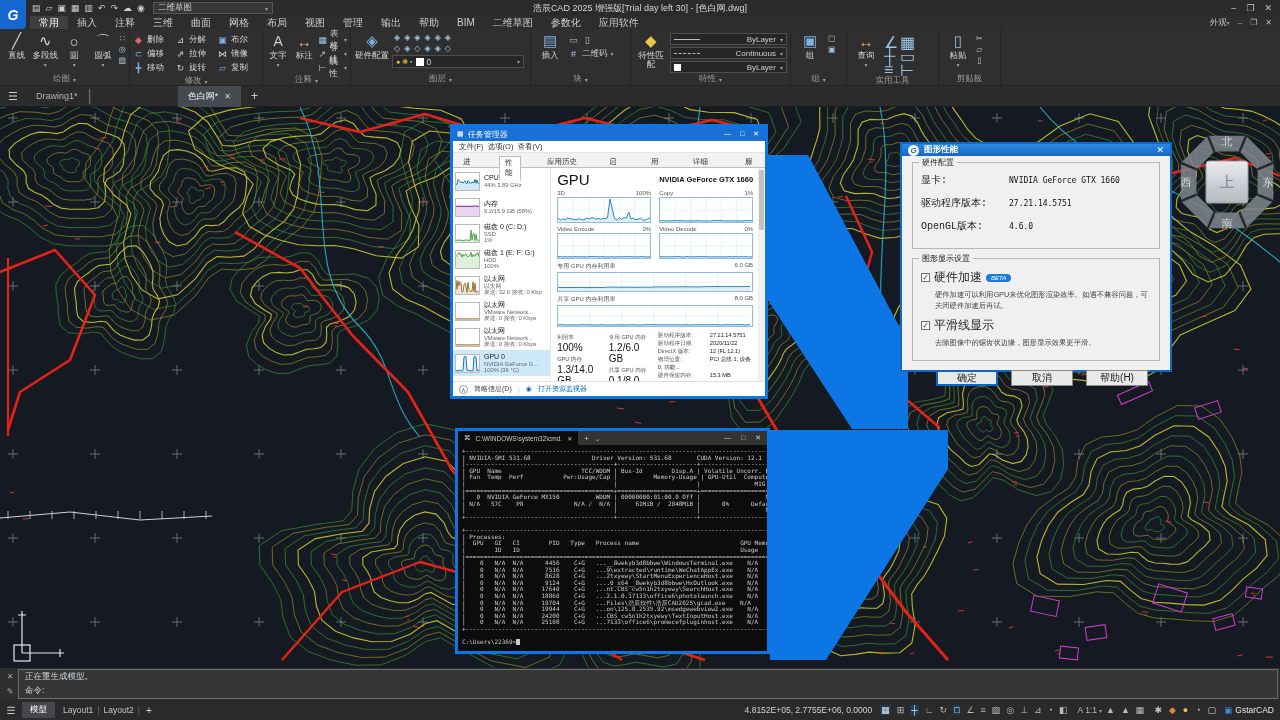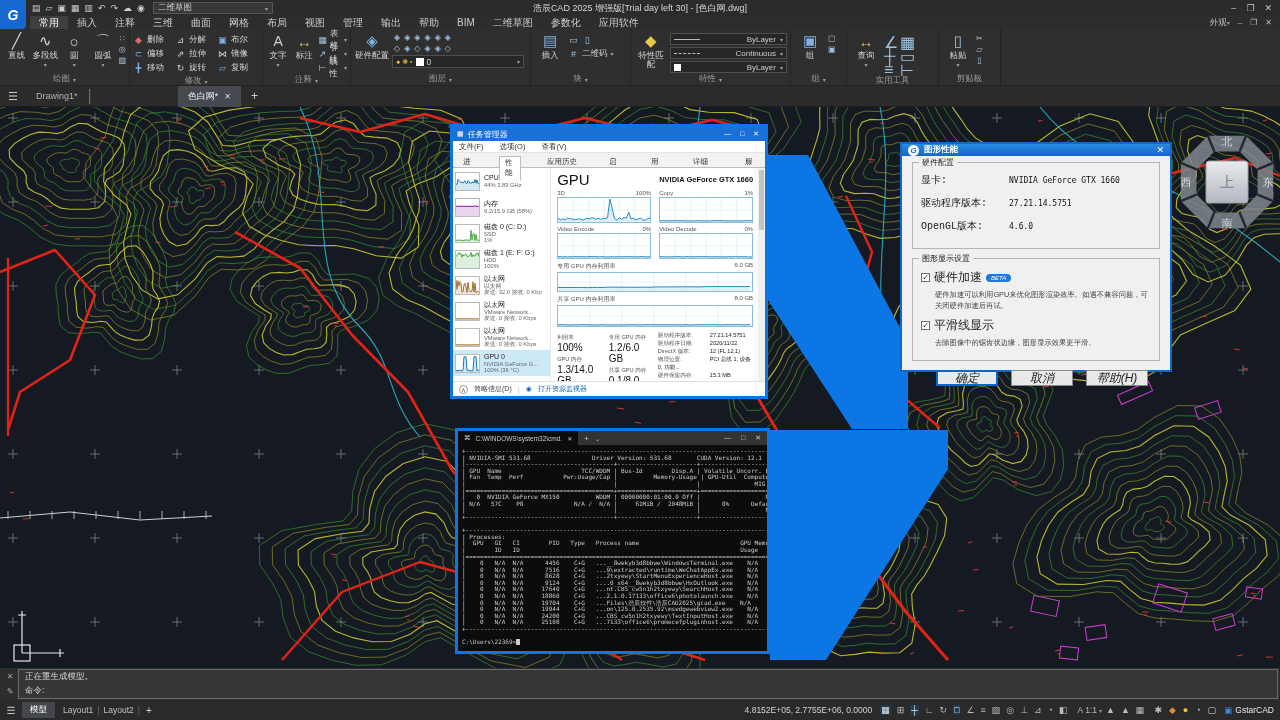--- a/index.html
+++ b/index.html
@@ -64,21 +64,21 @@
   
   .canvas{height:561px;position:relative;background:#151a22;overflow:hidden;}
   #map{position:absolute;left:0;top:0;}
 
   
   .tm-win{position:absolute;left:450px;top:17px;width:318px;height:275px;border:3px solid #0b76e4;background:#fff;z-index:4;display:flex;flex-direction:column;}
   .tm-title{height:14px;background:#1a70d6;display:flex;align-items:center;padding:0 4px;gap:4px;color:#fff;font-size:8px;}
   .tm-title .ttl{flex:1;}
   .tm-title .ic{font-size:7px;}
   .tm-title .ctl{display:flex;gap:9px;font-size:7px;padding-right:2px;}
-  .tm-menu{height:12px;background:#fff;display:flex;gap:16px;align-items:center;padding:0 6px;font-size:7.5px;color:#333;border-bottom:1px solid #e4e4e4;}
+  .tm-menu{height:12px;background:#fff;display:flex;gap:4px;align-items:center;padding:0 6px;font-size:7.5px;color:#333;border-bottom:1px solid #e4e4e4;}
   .tm-tabs{height:15px;background:#f2f2f2;display:flex;align-items:flex-start;padding:2px 4px 0 4px;gap:20px;border-bottom:1px solid #bdbdbd;}
   .tm-tab{font-size:7.5px;color:#333;padding:1px 5px 2px;border:1px solid transparent;}
   .tm-tab.active{background:#fff;border:1px solid #bdbdbd;border-bottom:1px solid #fff;position:relative;top:1px;}
   .tm-body{flex:1;display:flex;background:#fff;overflow:hidden;}
   .tm-side{width:100px;border-right:1px solid #e7e7e7;overflow:hidden;}
   .tm-item{height:26px;display:flex;align-items:center;gap:4px;padding:1px 2px;}
   .tm-item.sel{background:#cde8f7;}
   .tm-item .g{width:25px;height:19px;background:#fff;border:1px solid #bbb;flex:0 0 auto;}
   .tm-item .t1{font-size:7px;color:#222;line-height:8px;}
   .tm-item .t2{font-size:5.8px;color:#666;line-height:6.5px;}
@@ -128,21 +128,21 @@
   .grp .cap{position:absolute;top:-6px;left:6px;background:#f0f0f0;padding:0 3px;font-size:8px;color:#222;}
   .fld{display:flex;margin-bottom:9px;align-items:center;}
   .fld .l{width:88px;font-size:10px;color:#222;font-family:Liberation Mono, monospace;}
   .fld .v{font-family:"DejaVu Sans Mono",monospace;font-size:8px;color:#111;}
   .cbrow{display:flex;align-items:center;gap:4px;margin-bottom:3px;}
   .cb{width:9px;height:9px;border:1px solid #707070;background:#fff;font-size:8px;line-height:8px;color:#222;display:flex;align-items:center;justify-content:center;}
   .cbl{font-size:12px;color:#222;}
   .beta{background:#1f7ae0;color:#fff;font-size:6px;font-style:italic;border-radius:6px;padding:1px 5px;}
   .desc{font-size:7.3px;color:#444;line-height:11px;margin:0 0 6px 14px;}
   .dlg-btns{display:flex;justify-content:flex-end;gap:13px;padding:0 12px 9px 0;}
-  .dbtn{width:62px;height:16px;background:#e9e9e9;border:1px solid #8a8a8a;font-size:12px;color:#222;display:flex;align-items:center;justify-content:center;font-style:italic;}
+  .dbtn{width:62px;height:16px;background:#e9e9e9;border:1px solid #8a8a8a;font-size:10px;color:#222;display:flex;align-items:center;justify-content:center;}
   .dbtn.primary{border:2px solid #0a66c8;}
 
   
   .cmdline{height:32px;background:#2e2e2e;display:flex;padding:1px 2px;}
   .cmd-icons{width:16px;display:flex;flex-direction:column;justify-content:space-around;align-items:center;color:#a8a8a8;font-size:8px;}
   .cmd-box{flex:1;border:1px solid #6d6d6d;background:#363636;display:flex;flex-direction:column;justify-content:center;padding-left:6px;gap:2px;}
   .cmd-box .r1{font-size:8.5px;color:#cfd3d7;}
   .cmd-box .r2{font-size:8.5px;color:#cfd3d7;}
 
   

